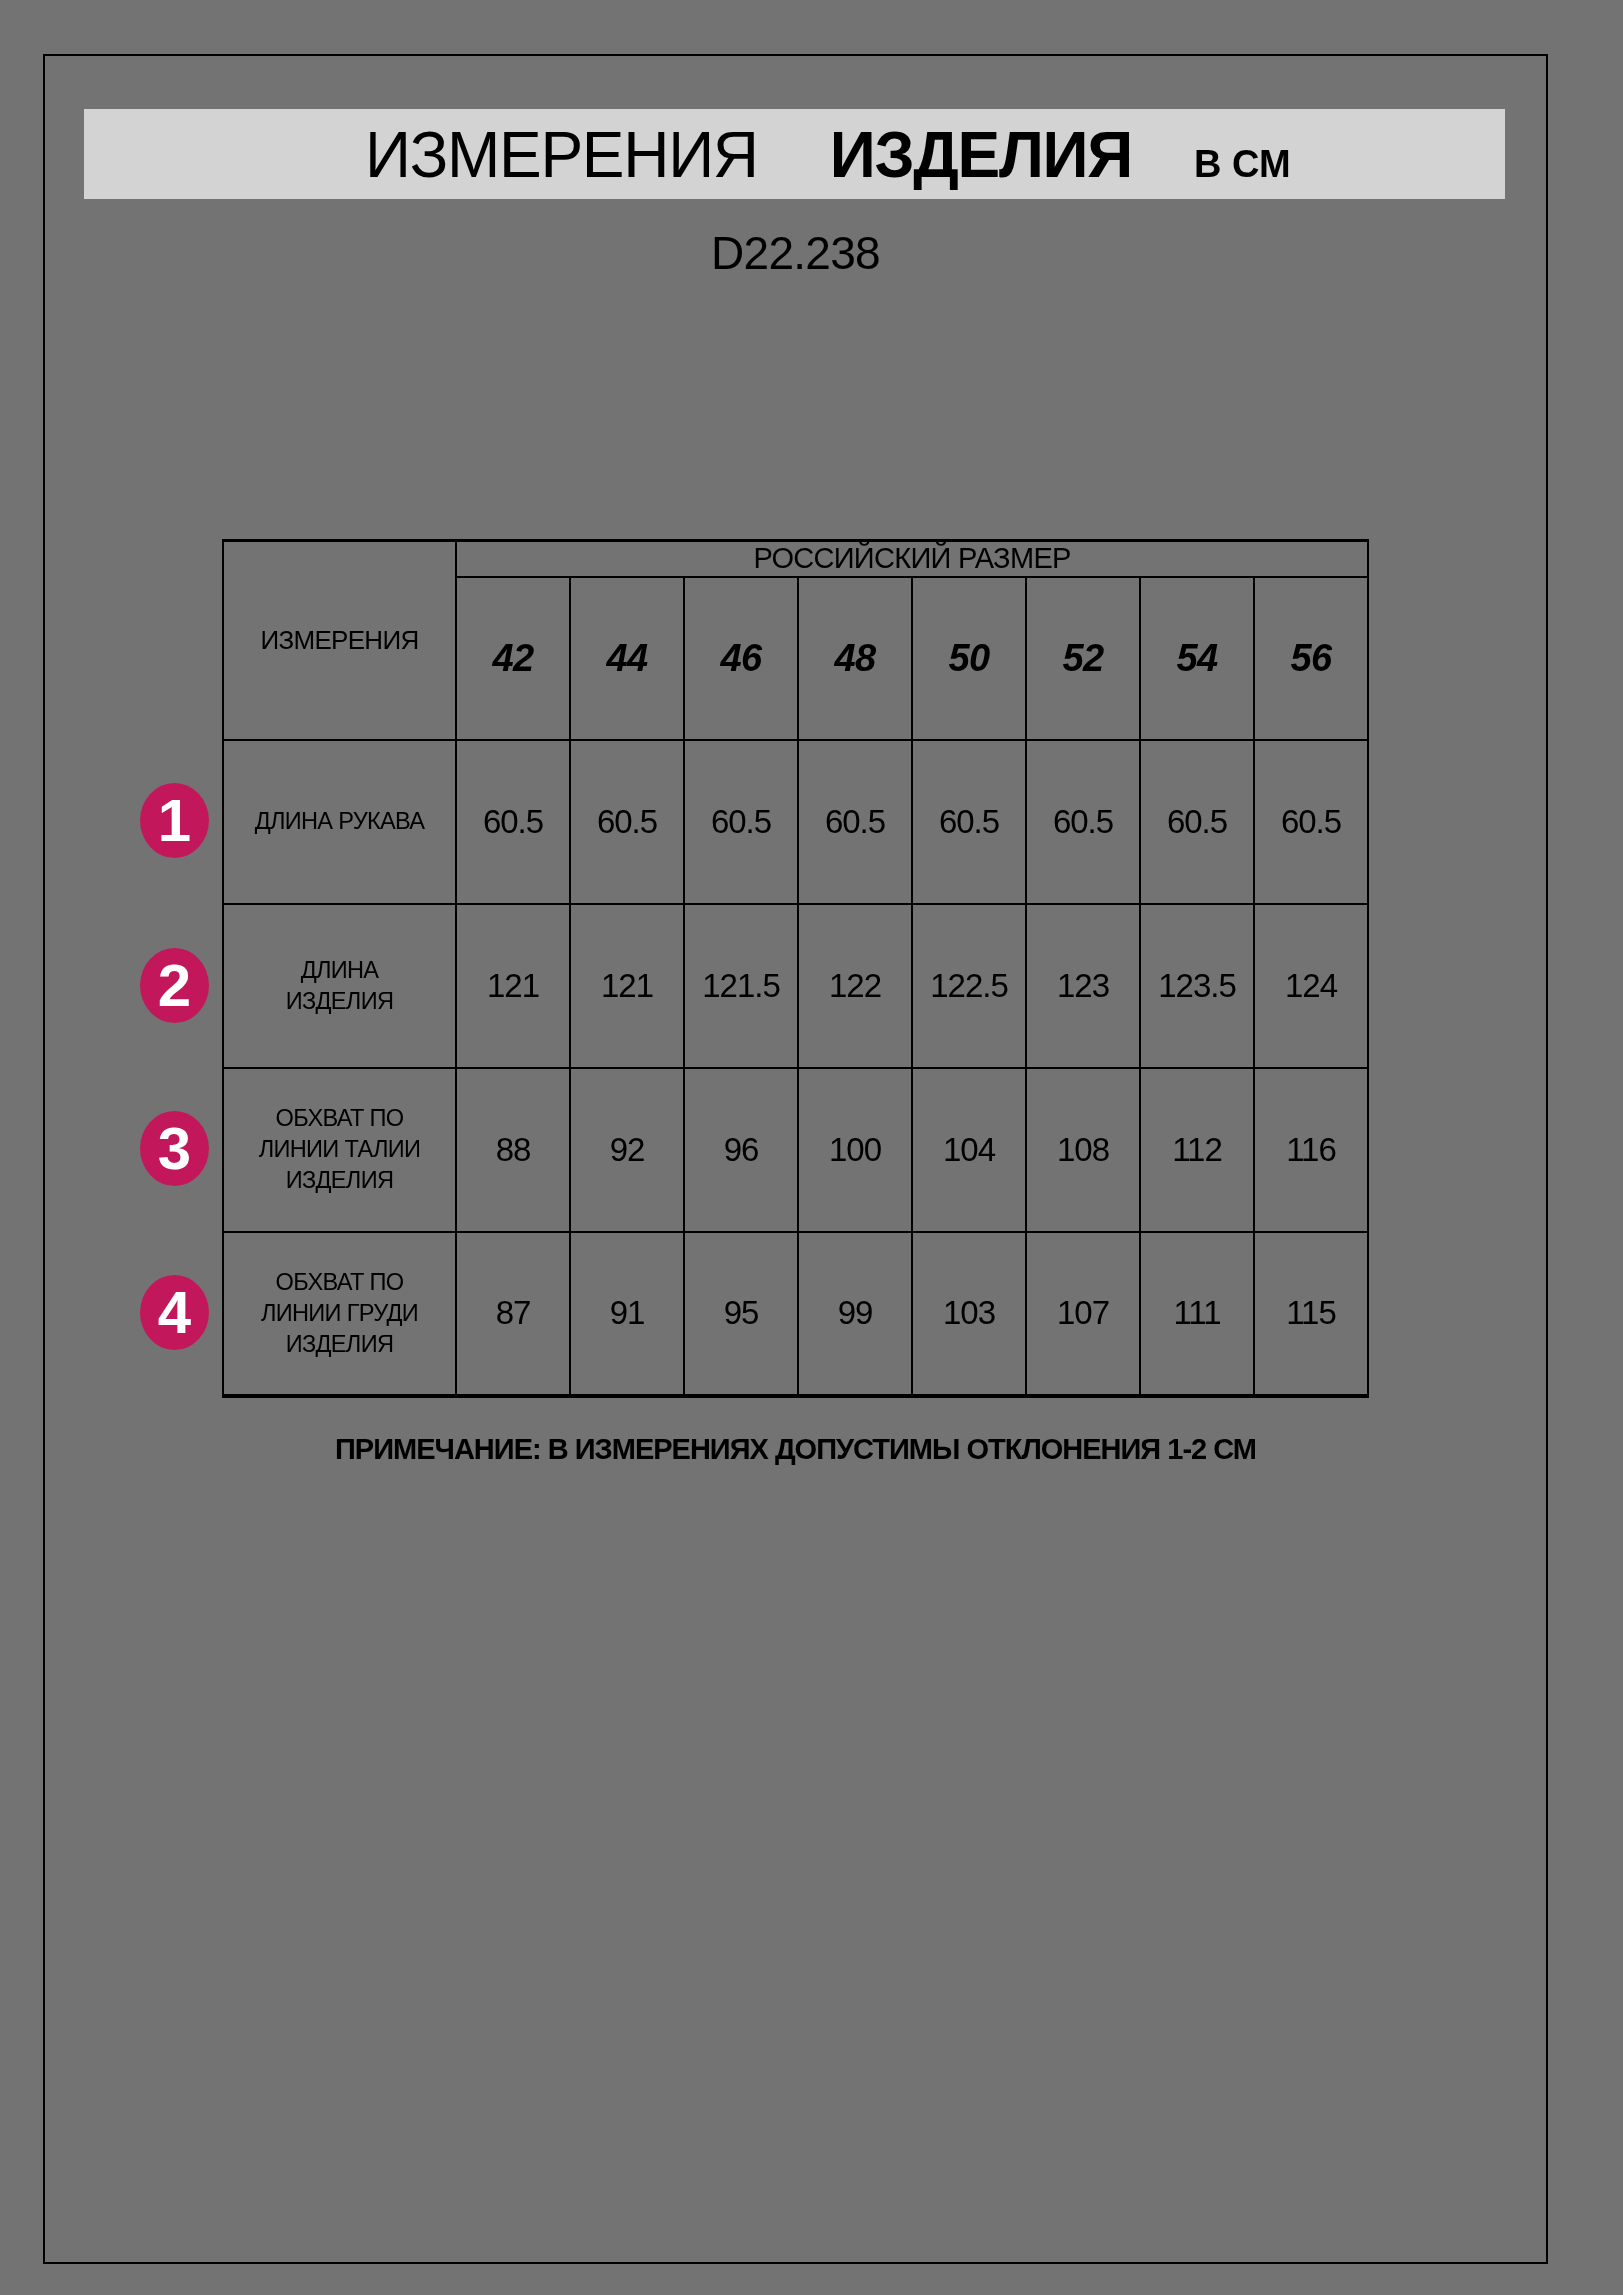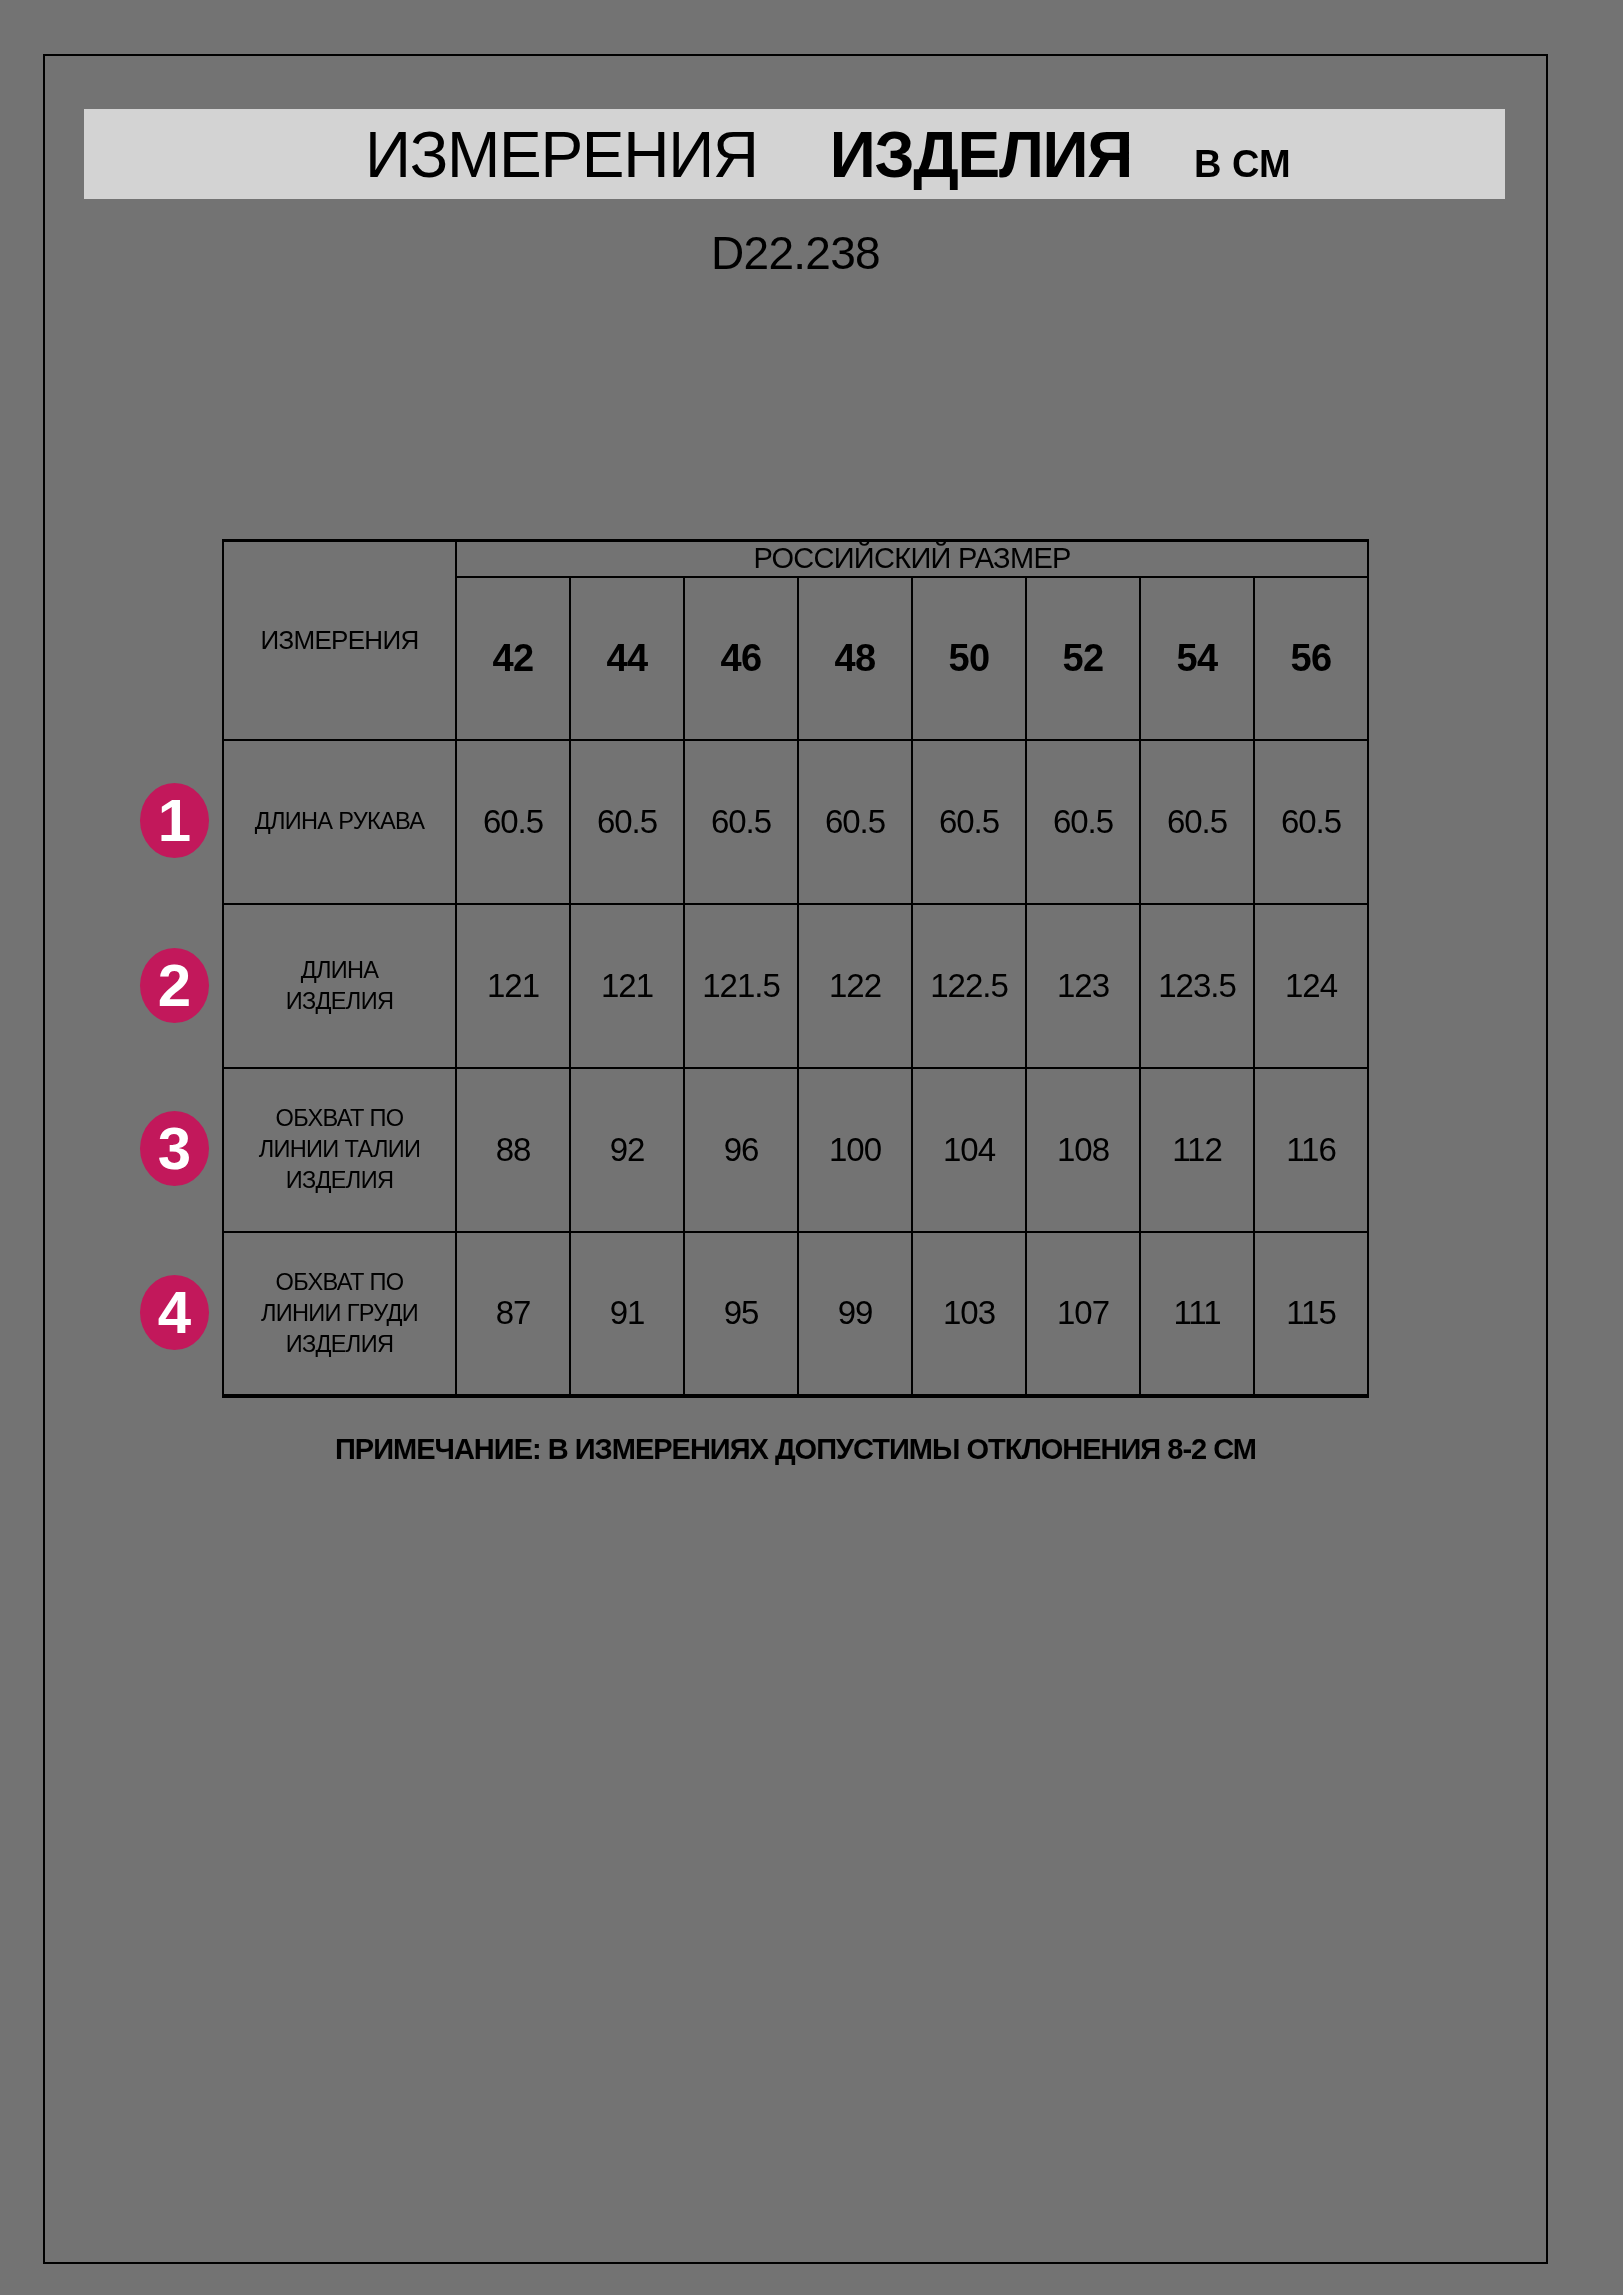--- a/index.html
+++ b/index.html
@@ -108,20 +108,21 @@
     letter-spacing: -0.7px;
   }
   td.group-cell {
     font-size: 29px;
     letter-spacing: -0.7px;
   }
   tr.sizes-row td {
     font-size: 38px;
     font-weight: 700;
     letter-spacing: -0.7px;
+    font-style: italic;
   }
   td.row-label {
     font-size: 23.6px;
     line-height: 31px;
     letter-spacing: -0.7px;
     white-space: pre-line;
   }
   td.value-cell {
     font-size: 33px;
     letter-spacing: -1px;
@@ -251,16 +252,16 @@
   <div class="badge badge-2">
     <span>2</span>
   </div>
   <div class="badge badge-3">
     <span>3</span>
   </div>
   <div class="badge badge-4">
     <span>4</span>
   </div>
 
-  <div class="note">ПРИМЕЧАНИЕ: В ИЗМЕРЕНИЯХ ДОПУСТИМЫ ОТКЛОНЕНИЯ 8-2 СМ</div>
+  <div class="note">ПРИМЕЧАНИЕ: В ИЗМЕРЕНИЯХ ДОПУСТИМЫ ОТКЛОНЕНИЯ 1-2 СМ</div>
 
 </div>
 
 
 </body></html>

